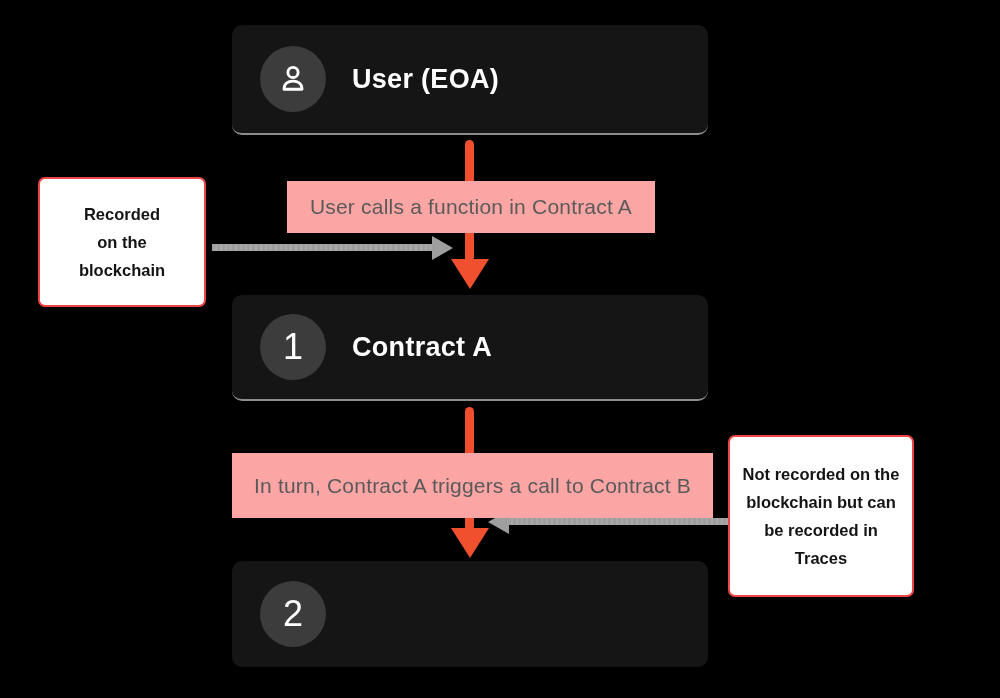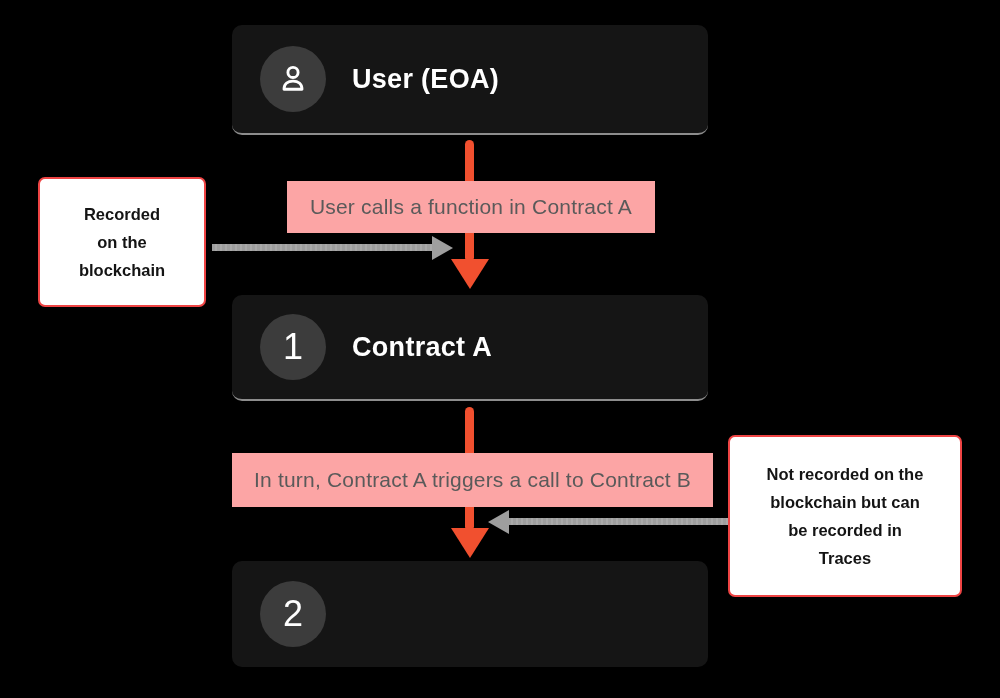--- a/index.html
+++ b/index.html
@@ -87,23 +87,23 @@
     <div class="line">blockchain</div>
   </div>
 
   <div class="node has-underline" style="top:295px;height:106px;">
     <div class="node-circle">
       <span class="node-number">1</span>
     </div>
     <div class="node-title">Contract A</div>
   </div>
 
-  <div class="flow-label" style="left:232px;top:453px;width:481px;height:54px;">In turn, Contract A triggers a call to Contract B</div>
+  <div class="flow-label" style="left:232px;top:453px;width:481px;height:65px;">In turn, Contract A triggers a call to Contract B</div>
 
-  <div class="note" style="left:728px;top:435px;width:234px;height:162px;">
+  <div class="note" style="left:728px;top:435px;width:186px;height:162px;">
     <div class="line">Not recorded on the</div>
     <div class="line">blockchain but can</div>
     <div class="line">be recorded in</div>
     <div class="line">Traces</div>
   </div>
 
   <div class="node" style="top:561px;height:106px;">
     <div class="node-circle">
       <span class="node-number">2</span>
     </div>

